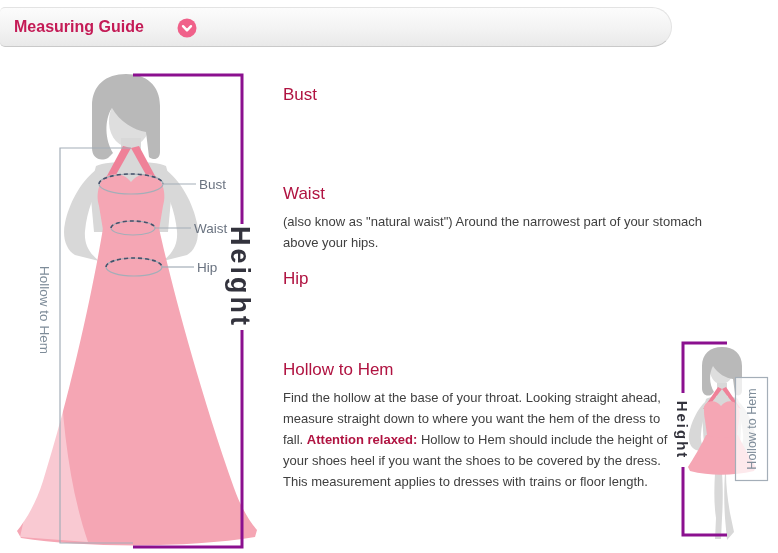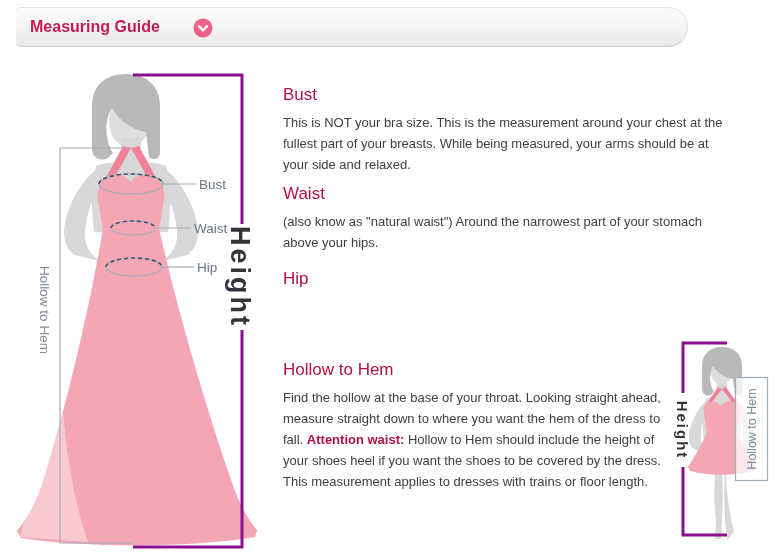--- a/index.html
+++ b/index.html
@@ -5,21 +5,21 @@
   html,body{margin:0;padding:0;}
   body{
     width:778px;height:553px;overflow:hidden;position:relative;
     background:#ffffff;
     font-family:"Liberation Sans",sans-serif;
   }
   .page{position:absolute;inset:0;}
 
   
   .header-bar{
-    position:absolute;left:16px;top:7px;width:672px;height:40px;
+    position:absolute;left:0;top:7px;width:672px;height:40px;
     background:linear-gradient(180deg,var(--header-bg-top) 0%,#f3f3f3 55%,var(--header-bg-bottom) 100%);
     border:1px solid #e3e3e3;border-bottom:1px solid var(--header-border);
     border-left:none;
     border-radius:5px 20px 20px 5px;
     box-sizing:border-box;
   }
   .header-title{
     position:absolute;left:14px;top:0;height:38px;line-height:38px;
     font-size:16px;font-weight:bold;color:var(--title-red);
   }
@@ -116,35 +116,34 @@
 
     <path class="stroke-line" d="M 131 88 L 60 88 L 60 483 L 133 483"></path>
     <text class="txt-hollow" transform="translate(44 250) rotate(90)" text-anchor="middle" dominant-baseline="central">Hollow to Hem</text>
 
     <path class="stroke-purple" d="M 133 15 L 242 15 L 242 164 M 242 270 L 242 487 L 133 487"></path>
     <text class="txt-height-lg" transform="translate(240 217) rotate(90)" text-anchor="middle" dominant-baseline="central">Height</text>
   </svg>
 
   <div class="section sec-bust">
     <h3>Bust</h3>
-    <p>This is NOT your bra size. This is the measurement around your chest at the fullest part of your breasts. While being measured, your arms should be at your side and relaxed.</p>
   </div>
 
   <div class="section sec-waist">
     <h3>Waist</h3>
     <p>(also know as "natural waist") Around the narrowest part of your stomach above your hips.</p>
   </div>
 
   <div class="section sec-hip">
     <h3>Hip</h3>
   </div>
 
   <div class="section sec-hth">
     <h3>Hollow to Hem</h3>
-    <p><span>Find the hollow at the base of your throat. Looking straight ahead, measure straight down to where you want the hem of the dress to fall. </span><span class="attention">Attention waist:</span><span> Hollow to Hem should include the height of your shoes heel if you want the shoes to be covered by the dress. This measurement applies to dresses with trains or floor length.</span></p>
+    <p><span>Find the hollow at the base of your throat. Looking straight ahead, measure straight down to where you want the hem of the dress to fall. </span><span class="attention">Attention relaxed:</span><span> Hollow to Hem should include the height of your shoes heel if you want the shoes to be covered by the dress. This measurement applies to dresses with trains or floor length.</span></p>
   </div>
 
   <svg class="diagram-small" viewBox="0 0 138 218">
 
     <g>
       <ellipse class="fill-face" cx="82" cy="34" rx="12" ry="15" transform="rotate(6 82 34)"></ellipse>
       <path class="fill-hair" d="M 62 31 C 62 19 70 12 82 12 C 94 12 102 19 102 31 L 102 56
                C 102 60 98 62 95 59 L 93 44 C 86 43 78 39 73 31
                C 69 38 69 49 74 57 L 71 60 C 66 62 62 59 62 53 Z"></path>
       <path class="fill-body" d="M 77 48 L 87 48 L 87 68 L 77 68 Z"></path>

